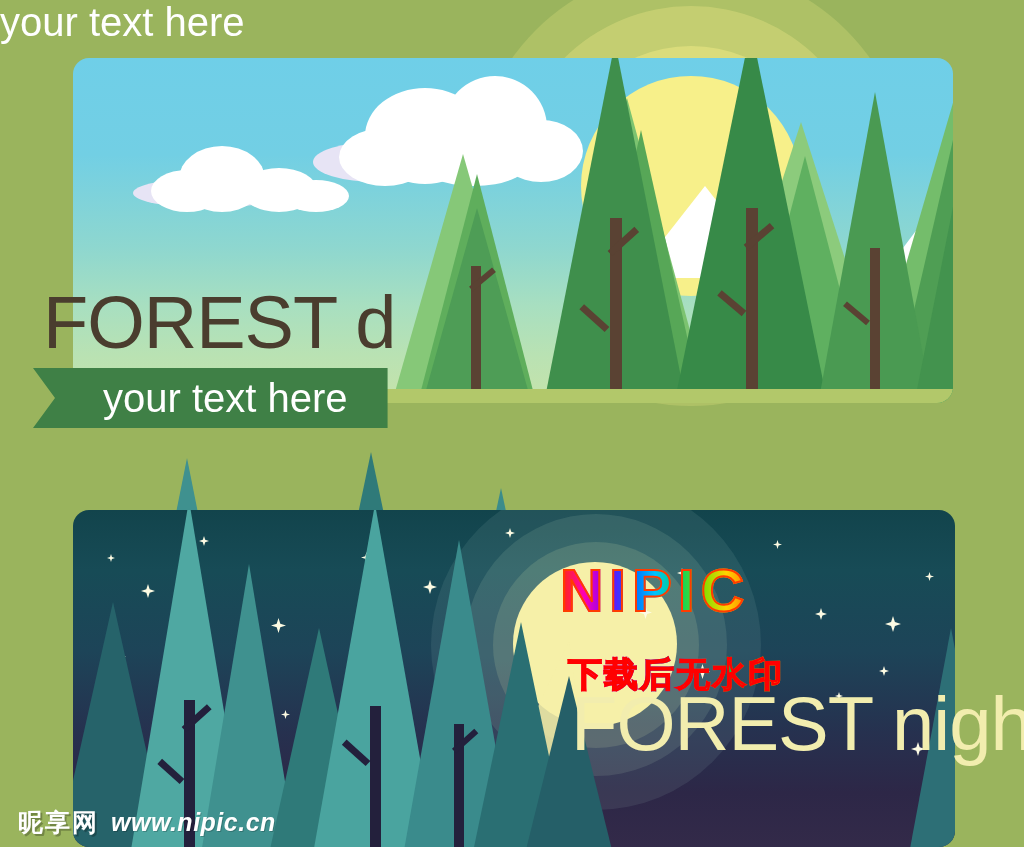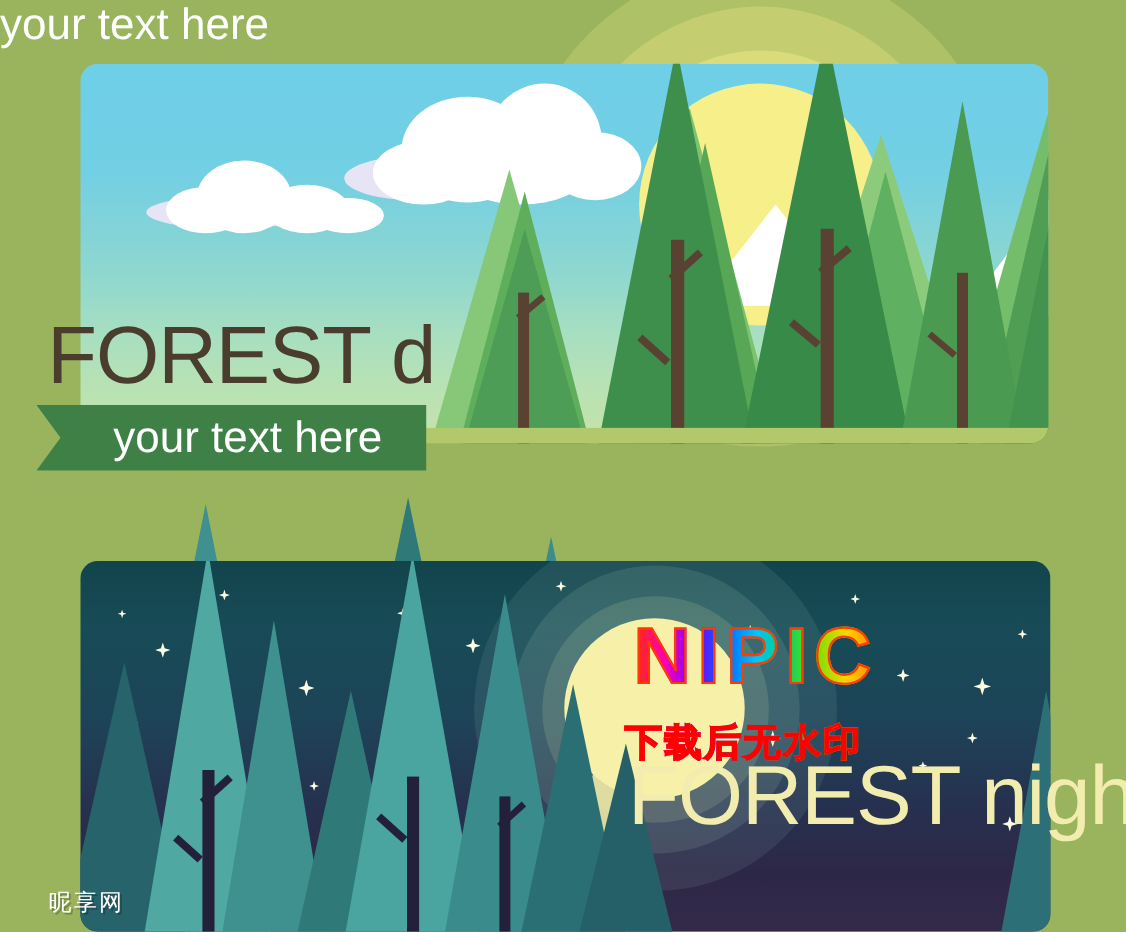--- a/index.html
+++ b/index.html
@@ -55,47 +55,45 @@
   }
   .star{position:absolute;background:#fdfbe3;}
   .moon-core{position:absolute;border-radius:50%;background:#f6f0a8;}
   .moon-ring{position:absolute;border-radius:50%;}
   .moonbeam{position:absolute;width:0;height:0;border-style:solid;border-color:transparent;}
 
   #night .headline{color:#f2edae;font-size:76px;left:572px;top:680px;}
 
   
   #wm-nipic{
-    position:absolute;left:560px;top:556px;font-size:72px;font-weight:700;
+    position:absolute;left:560px;top:556px;font-size:60px;font-weight:700;
     letter-spacing:6px;color:transparent;
     -webkit-text-stroke:2px #ff3b00;
     background-image:linear-gradient(90deg,#ff2d00,#ff00b4,#7b00ff,#0066ff,#00c2ff,#00d46a,#7ae000,#ffd400,#ff7a00);
     -webkit-background-clip:text;background-clip:text;
     pointer-events:none;
-    margin-left:16px;
   }
   #wm-nipic span{
     -webkit-text-fill-color:transparent;
   }
   #wm-cn{
     position:absolute;left:568px;top:652px;font-size:34px;font-weight:700;letter-spacing:2px;
     background-image:linear-gradient(90deg,#ff1100,#ff00aa,#a400ff,#2a00ff,#0088ff,#00d9d2,#00d44a,#8ddd00,#ffd000);
     -webkit-background-clip:text;background-clip:text;color:transparent;
     -webkit-text-stroke:1.4px #ff0000;
     -webkit-text-fill-color:transparent;
     pointer-events:none;
   }
 
   #logo{
     position:absolute;left:18px;top:806px;display:flex;align-items:center;gap:12px;
   }
   #logo .cn{
-    color:#ffffff;font-size:21px;font-weight:400;letter-spacing:2px;
+    color:#ffffff;font-size:25px;font-weight:700;letter-spacing:2px;
     text-shadow:2px 2px 0 rgba(0,0,0,.25);
-    margin-left:26px;
   }
   #logo .url{
     color:#ffffff;font-size:25px;font-style:italic;font-weight:700;letter-spacing:.5px;
     text-shadow:1px 1px 0 rgba(0,0,0,.2);
   }
   #idtag{
     position:absolute;right:6px;bottom:6px;color:#f2f2f2;font-size:13px;
     letter-spacing:.2px;
   }
 </style>
@@ -244,16 +242,17 @@
 
   <div id="wm-nipic">
     <span>NIPIC</span>
   </div>
   <div id="wm-cn">下载后无水印</div>
 
   <div id="logo">
     <div class="cn">
       <span>昵享网</span>
     </div>
+    <div class="url">www.nipic.cn</div>
   </div>
 
 
 </div>
 
 </body></html>

